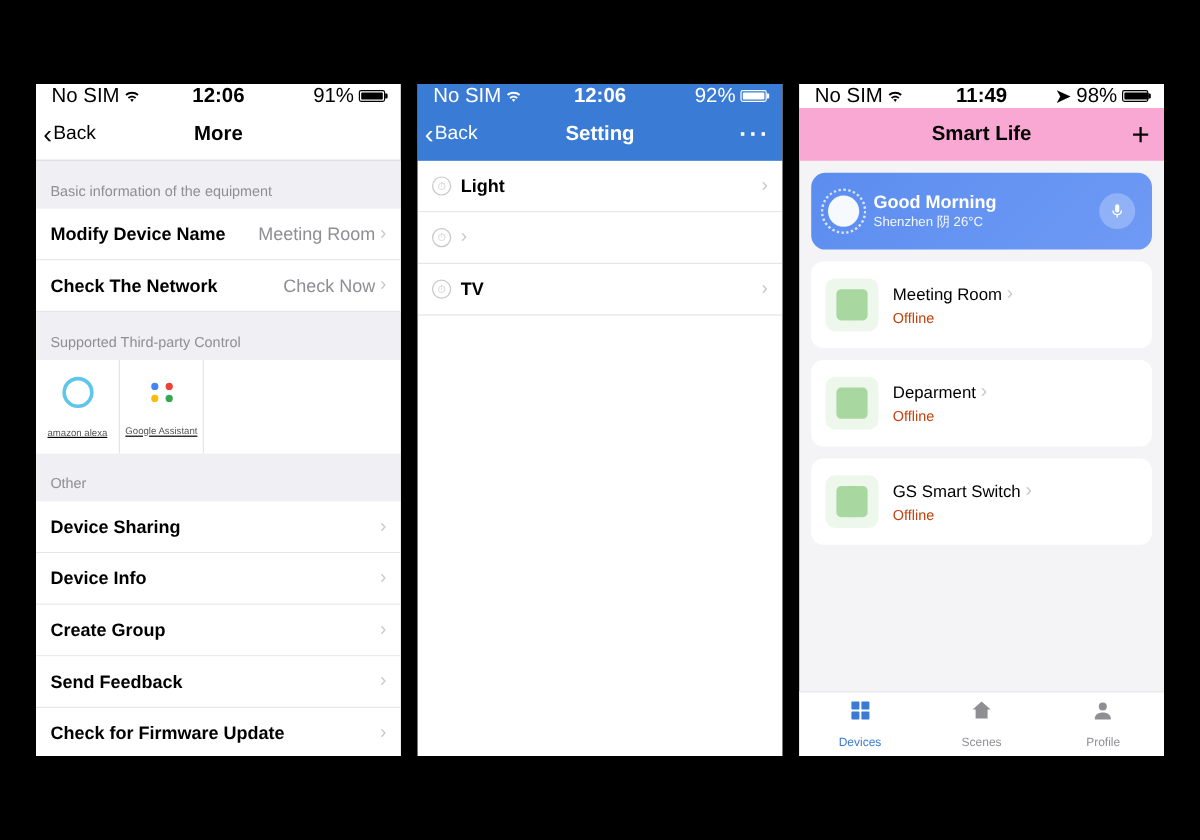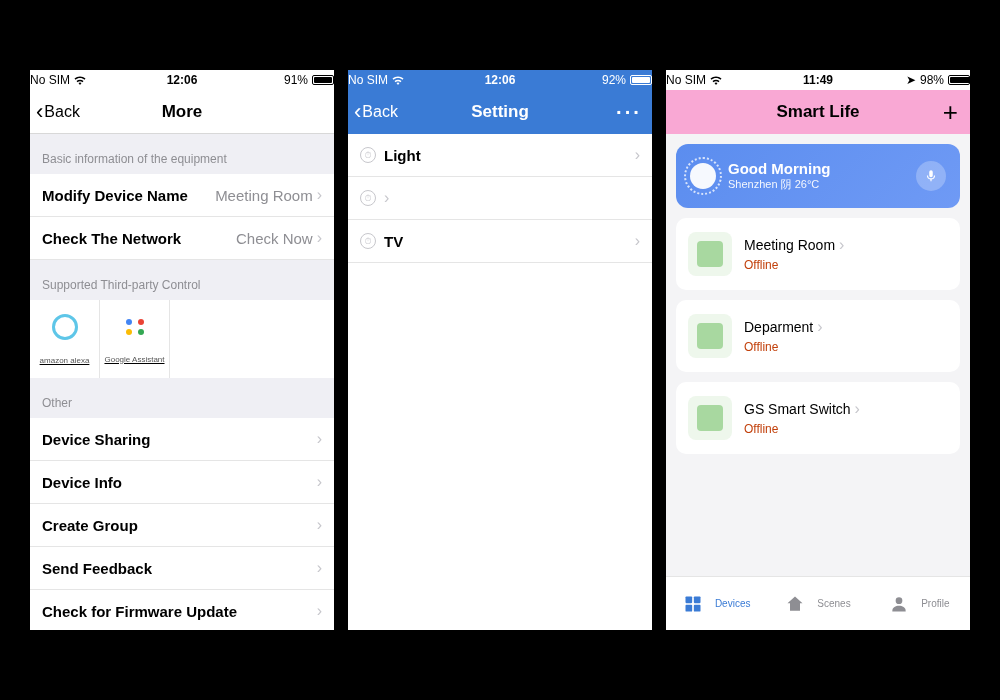--- a/index.html
+++ b/index.html
@@ -1,20 +1,20 @@
 <!DOCTYPE html>
 <html><head>
 <meta charset="utf-8">
 <style>
   * { box-sizing: border-box; margin: 0; padding: 0; font-family: -apple-system, Helvetica, Arial, sans-serif; }
   body { background: #000; width: 1000px; height: 700px; display: flex; justify-content: center; align-items: center; gap: 14px; }
   .phone { width: 304px; height: 560px; background: #fff; overflow: hidden; display: flex; flex-direction: column; }
 
   
-  .status { height: 20px; display: flex; align-items: center; justify-content: space-between; font-size: 12px; padding: 0 0; font-weight: 500; }
+  .status { height: 20px; display: flex; align-items: center; justify-content: space-between; font-size: 17px; padding: 0 13px; font-weight: 500; }
   .status .left, .status .right { display: flex; align-items: center; gap: 4px; }
   .status .time { position: absolute; left: 50%; transform: translateX(-50%); font-weight: 600; }
   .status.rel { position: relative; }
   .wifi-icon { width: 12px; height: 9px; }
   .battery { width: 22px; height: 10px; border: 1px solid #000; border-radius: 2px; position: relative; display: inline-block; }
   .battery::after { content:""; position:absolute; right:-3px; top:2px; width:2px; height:4px; background:#000; border-radius:0 1px 1px 0; }
   .battery .fill { position:absolute; left:1px; top:1px; bottom:1px; background:#000; border-radius:1px; }
   .status.dark { color:#fff; }
   .status.dark .battery { border-color:#fff; }
   .status.dark .battery::after { background:#fff; }
@@ -61,21 +61,21 @@
   .p3 .greet .g-title { font-size:15px; font-weight:600; }
   .p3 .greet .g-sub { font-size:11px; opacity:.92; }
   .p3 .greet .mic { position:absolute; right:14px; width:30px; height:30px; background:rgba(255,255,255,.25); border-radius:50%; display:flex; align-items:center; justify-content:center; }
   .p3 .greet .mic svg { width:14px; height:14px; fill:#fff; }
   .p3 .device { margin:10px; border-radius:10px; background:#fff; padding:14px 12px; display:flex; align-items:center; gap:12px; }
   .p3 .device .thumb { width:44px; height:44px; border-radius:8px; background:#eef7ec; display:flex; align-items:center; justify-content:center; }
   .p3 .device .thumb .inner { width:26px; height:26px; background:#a8d8a0; border-radius:4px; }
   .p3 .device .info .name { font-size:14px; color:#000; display:flex; align-items:center; gap:4px; }
   .p3 .device .info .status-txt { font-size:12px; color:#c2410c; margin-top:4px; }
   .p3 .tabbar { margin-top:auto; height:54px; background:#fff; border-top:1px solid #e5e5e5; display:flex; }
-  .p3 .tabbar .tab { flex:1; display:flex; flex-direction:row; align-items:center; justify-content:center; gap:12px; font-size:10px; color:#8e8e93; }
+  .p3 .tabbar .tab { flex:1; display:flex; flex-direction:column; align-items:center; justify-content:center; gap:12px; font-size:10px; color:#8e8e93; }
   .p3 .tabbar .tab.active { color:#3a7bd5; }
   .p3 .tabbar .tab .ticn { width:20px; height:20px; }
 
   .scroll { flex:1; overflow:hidden; }
   .loc-arrow { display:inline-block; transform:rotate(0deg); }
 </style>
 </head>
 <body>
 
 <div class="phone p1">

